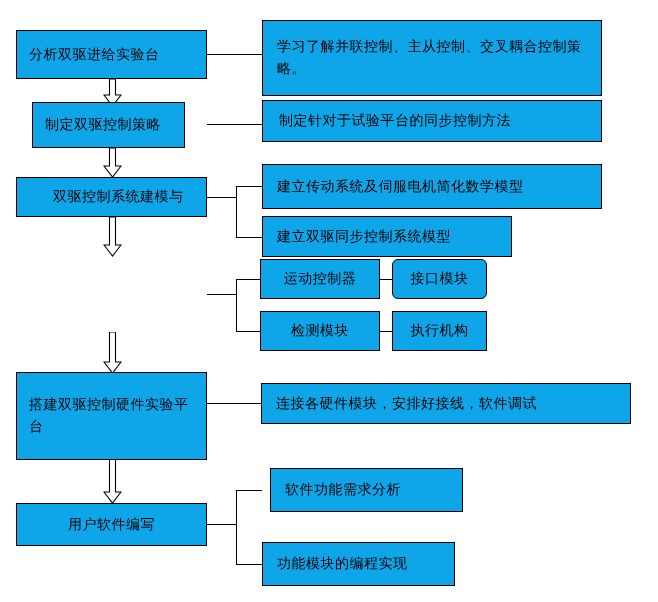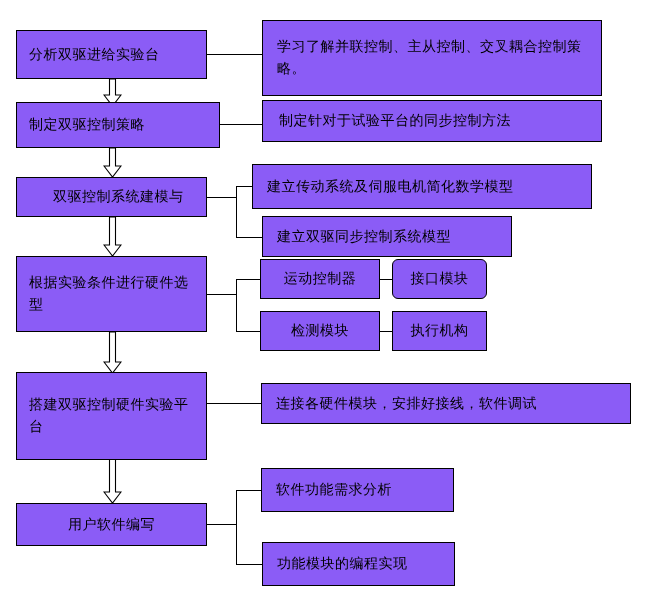--- a/index.html
+++ b/index.html
@@ -12,21 +12,21 @@
     width: 658px;
     height: 602px;
     background: #ffffff;
     font-family: "Liberation Sans", "DejaVu Sans", sans-serif;
     overflow: hidden;
   }
   .box {
     position: absolute;
     box-sizing: border-box;
     border: 1px solid #000000;
-    background: #8b5cf6;
+    background: #0ea5e9;
     color: #000000;
     font-size: 14px;
     line-height: 1.55;
     letter-spacing: 0.5px;
     display: flex;
     align-items: center;
     z-index: 3;
   }
   .box.center {
     justify-content: center;
@@ -65,50 +65,49 @@
   <div class="box pad-left" style="left:262px; top:20px; width:340px; height:76px;">学习了解并联控制、主从控制、交叉耦合控制策略。</div>
 
   <div class="line hline" style="left:207px; top:54px; width:55px;"></div>
 
   <div class="arrow" style="left:103px; top:79px;">
     <svg width="19" height="28" viewBox="0 0 19 28">
       <polygon points="6.5,0 12.5,0 12.5,16 18,16 9.5,27 1,16 6.5,16" fill="#ffffff" stroke="#000000" stroke-width="1.1"></polygon>
     </svg>
   </div>
 
-  <div class="box left" style="left:16px; top:102px; width:204px; height:46px;">制定双驱控制策略</div>
+  <div class="box left" style="left:32px; top:102px; width:153px; height:46px;">制定双驱控制策略</div>
 
   <div class="box pad-left" style="left:262px; top:100px; width:340px; height:42px;padding-left:16px;">制定针对于试验平台的同步控制方法</div>
 
   <div class="line hline" style="left:207px; top:124px; width:55px;"></div>
 
   <div class="arrow" style="left:103px; top:148px;">
     <svg width="19" height="30" viewBox="0 0 19 30">
       <polygon points="6.5,0 12.5,0 12.5,18 18,18 9.5,29 1,18 6.5,18" fill="#ffffff" stroke="#000000" stroke-width="1.1"></polygon>
     </svg>
   </div>
 
   <div class="box left" style="left:16px; top:177px; width:191px; height:40px;padding-left:36px;">双驱控制系统建模与</div>
 
-  <div class="box pad-left" style="left:252px; top:164px; width:340px; height:45px;">建立传动系统及伺服电机简化数学模型</div>
+  <div class="box pad-left" style="left:262px; top:164px; width:340px; height:45px;">建立传动系统及伺服电机简化数学模型</div>
 
   <div class="box pad-left" style="left:262px; top:216px; width:250px; height:41px;">建立双驱同步控制系统模型</div>
 
   <div class="line hline" style="left:207px; top:197px; width:29px;"></div>
   <div class="line vline" style="left:236px; top:186px; height:51px;"></div>
   <div class="line hline" style="left:236px; top:186px; width:26px;"></div>
   <div class="line hline" style="left:236px; top:237px; width:26px;"></div>
 
   <div class="arrow" style="left:103px; top:217px;">
     <svg width="19" height="40" viewBox="0 0 19 40">
       <polygon points="6.5,0 12.5,0 12.5,28 18,28 9.5,39 1,28 6.5,28" fill="#ffffff" stroke="#000000" stroke-width="1.1"></polygon>
     </svg>
   </div>
 
-  <div class="box left" style="left:16px; top:256px; width:191px; height:76px;">根据实验条件进行硬件选型</div>
 
   <div class="box center" style="left:260px; top:259px; width:120px; height:40px;">运动控制器</div>
 
   <div class="box center" style="left:392px; top:259px; width:95px; height:40px;border-radius:6px;">接口模块</div>
 
   <div class="box center" style="left:260px; top:311px; width:120px; height:40px;">检测模块</div>
 
   <div class="box center" style="left:392px; top:311px; width:95px; height:40px;">执行机构</div>
 
   <div class="line hline" style="left:207px; top:294px; width:29px;"></div>
@@ -131,21 +130,21 @@
   <div class="line hline" style="left:207px; top:403px; width:54px;"></div>
 
   <div class="arrow" style="left:103px; top:448px;">
     <svg width="19" height="56" viewBox="0 0 19 56">
       <polygon points="6.5,0 12.5,0 12.5,44 18,44 9.5,55 1,44 6.5,44" fill="#ffffff" stroke="#000000" stroke-width="1.1"></polygon>
     </svg>
   </div>
 
   <div class="box center" style="left:16px; top:503px; width:191px; height:43px;">用户软件编写</div>
 
-  <div class="box pad-left" style="left:261px; top:468px; width:193px; height:44px;">软件功能需求分析</div>
+  <div class="box pad-left" style="left:270px; top:468px; width:193px; height:44px;">软件功能需求分析</div>
 
   <div class="box pad-left" style="left:262px; top:542px; width:193px; height:44px;">功能模块的编程实现</div>
 
   <div class="line hline" style="left:207px; top:524px; width:29px;"></div>
   <div class="line vline" style="left:236px; top:490px; height:74px;"></div>
   <div class="line hline" style="left:236px; top:490px; width:26px;"></div>
   <div class="line hline" style="left:236px; top:564px; width:26px;"></div>
 
 </div>
 

